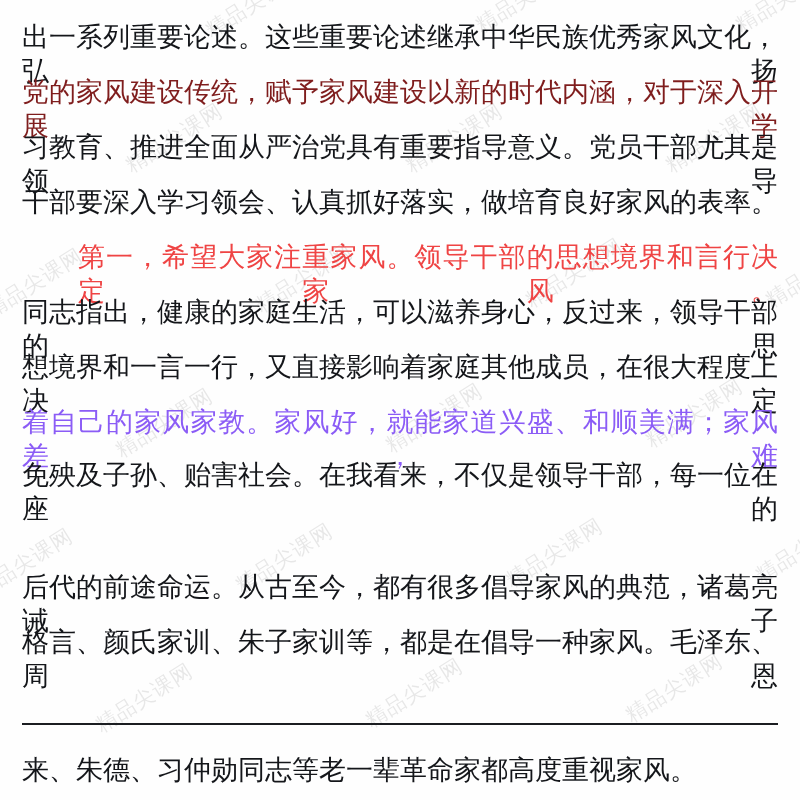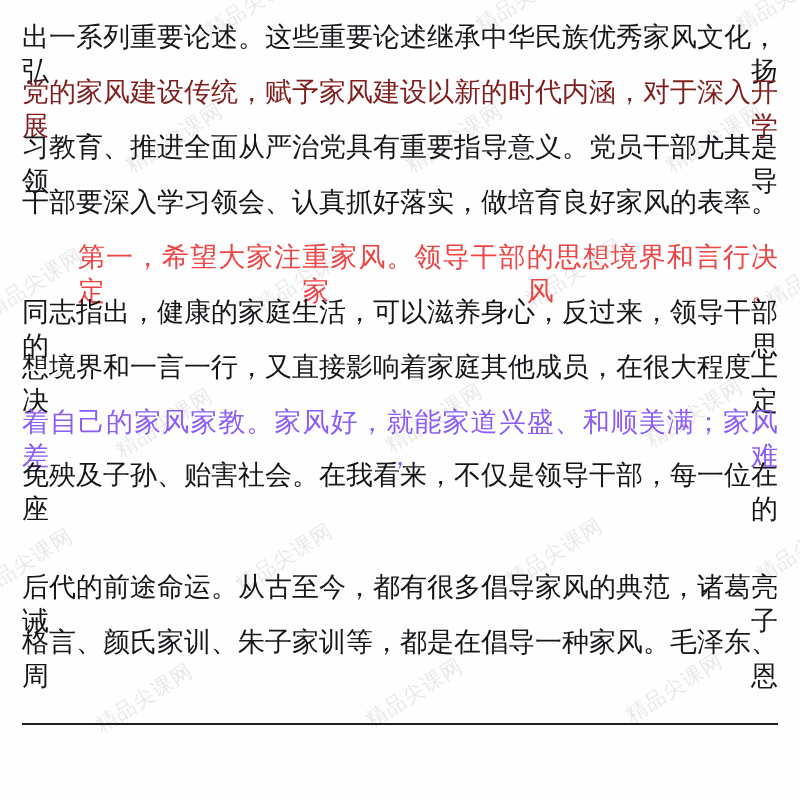--- a/index.html
+++ b/index.html
@@ -123,17 +123,18 @@
       <div class="doc-line justify" style="top: 75px; color: #7f1d1d;">党的家风建设传统，赋予家风建设以新的时代内涵，对于深入开展学</div>
       <div class="doc-line justify" style="top: 130px; color: rgb(20, 22, 26);">习教育、推进全面从严治党具有重要指导意义。党员干部尤其是领导</div>
       <div class="doc-line last" style="top: 185px; color: rgb(20, 22, 26);">干部要深入学习领会、认真抓好落实，做培育良好家风的表率。</div>
       <div class="doc-line justify" style="top: 240px; left: 78px; width: 700px; color: #ef4444;">第一，希望大家注重家风。领导干部的思想境界和言行决定家风。</div>
       <div class="doc-line justify" style="top: 350px; color: rgb(20, 22, 26);">想境界和一言一行，又直接影响着家庭其他成员，在很大程度上决定</div>
       <div class="doc-line justify" style="top: 295px; color: rgb(20, 22, 26);">同志指出，健康的家庭生活，可以滋养身心，反过来，领导干部的思</div>
       <div class="doc-line justify" style="top: 405px; color: #8b5cf6;">着自己的家风家教。家风好，就能家道兴盛、和顺美满；家风差，难</div>
       <div class="doc-line justify" style="top: 460px; color: rgb(20, 22, 26); font-family: Liberation Mono, monospace;">免殃及子孙、贻害社会。在我看来，不仅是领导干部，每一位在座的</div>
       <div class="doc-line justify" style="top: 625px; color: rgb(20, 22, 26);">格言、颜氏家训、朱子家训等，都是在倡导一种家风。毛泽东、周恩</div>
       <div class="doc-line justify" style="top: 570px; color: rgb(20, 22, 26);">后代的前途命运。从古至今，都有很多倡导家风的典范，诸葛亮诫子</div>
+      <div class="doc-line last" style="top: 753px; color: rgb(20, 22, 26);">来、朱德、习仲勋同志等老一辈革命家都高度重视家风。</div>
     </div>
 
   <div id="page-break-rule" style="border-top-color: rgb(27, 29, 33);"></div>
 
 </div>
 
 </body></html>

